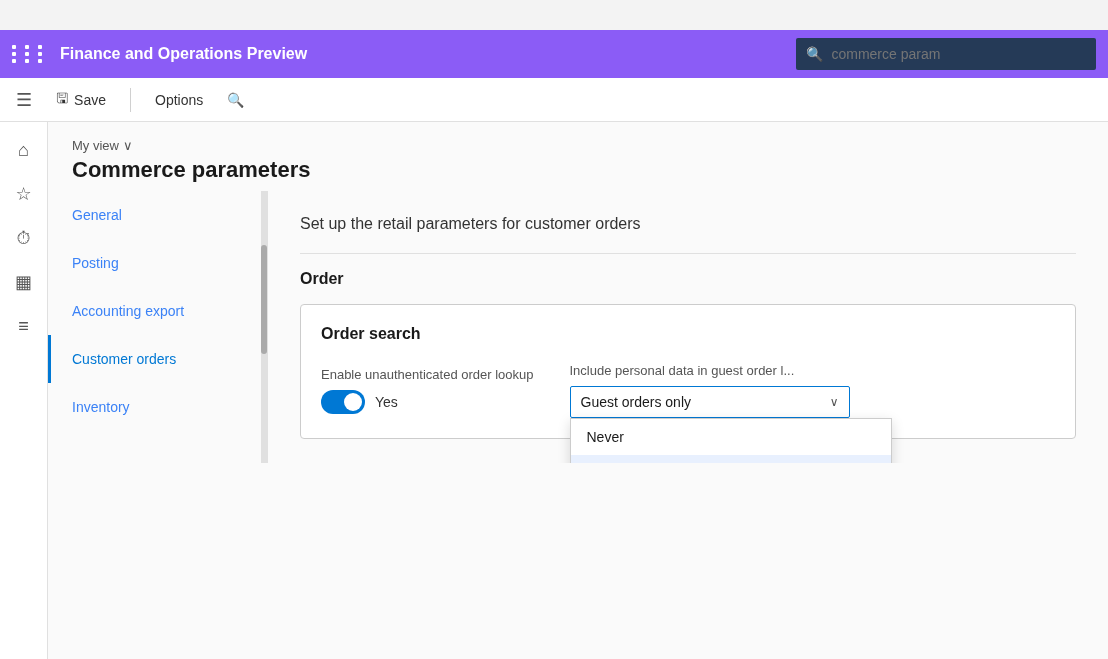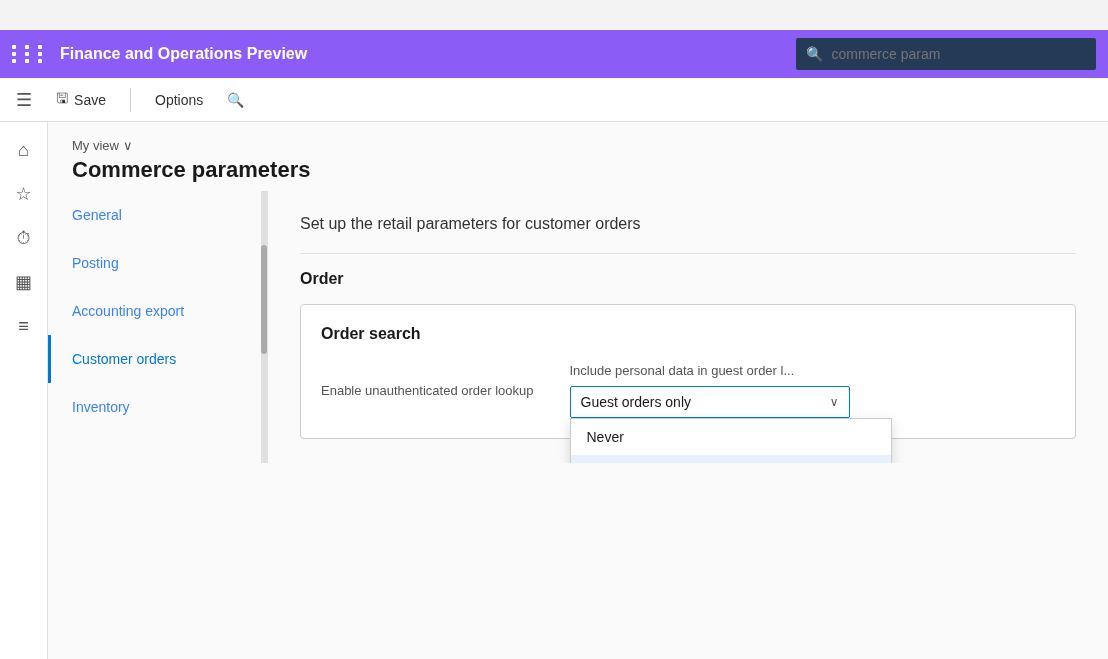--- a/index.html
+++ b/index.html
@@ -407,20 +407,24 @@
         <div class="section-title-main">Set up the retail parameters for customer orders</div>
         <div class="order-section-title">Order</div>
 
         <div class="order-search-box">
           <div class="order-search-title">Order search</div>
 
           <div class="fields-row">
 
             <div class="field-group">
               <div class="field-label">Enable unauthenticated order lookup</div>
+              <div class="toggle-row">
+                <div class="toggle"></div>
+                <span class="toggle-label">Yes</span>
+              </div>
             </div>
 
             <div class="field-group">
               <div class="field-label">Include personal data in guest order l...</div>
               <div class="dropdown-wrapper">
                 <div class="dropdown-btn">
                   <span>Guest orders only</span>
                   <span class="dropdown-arrow">∨</span>
                 </div>
 

